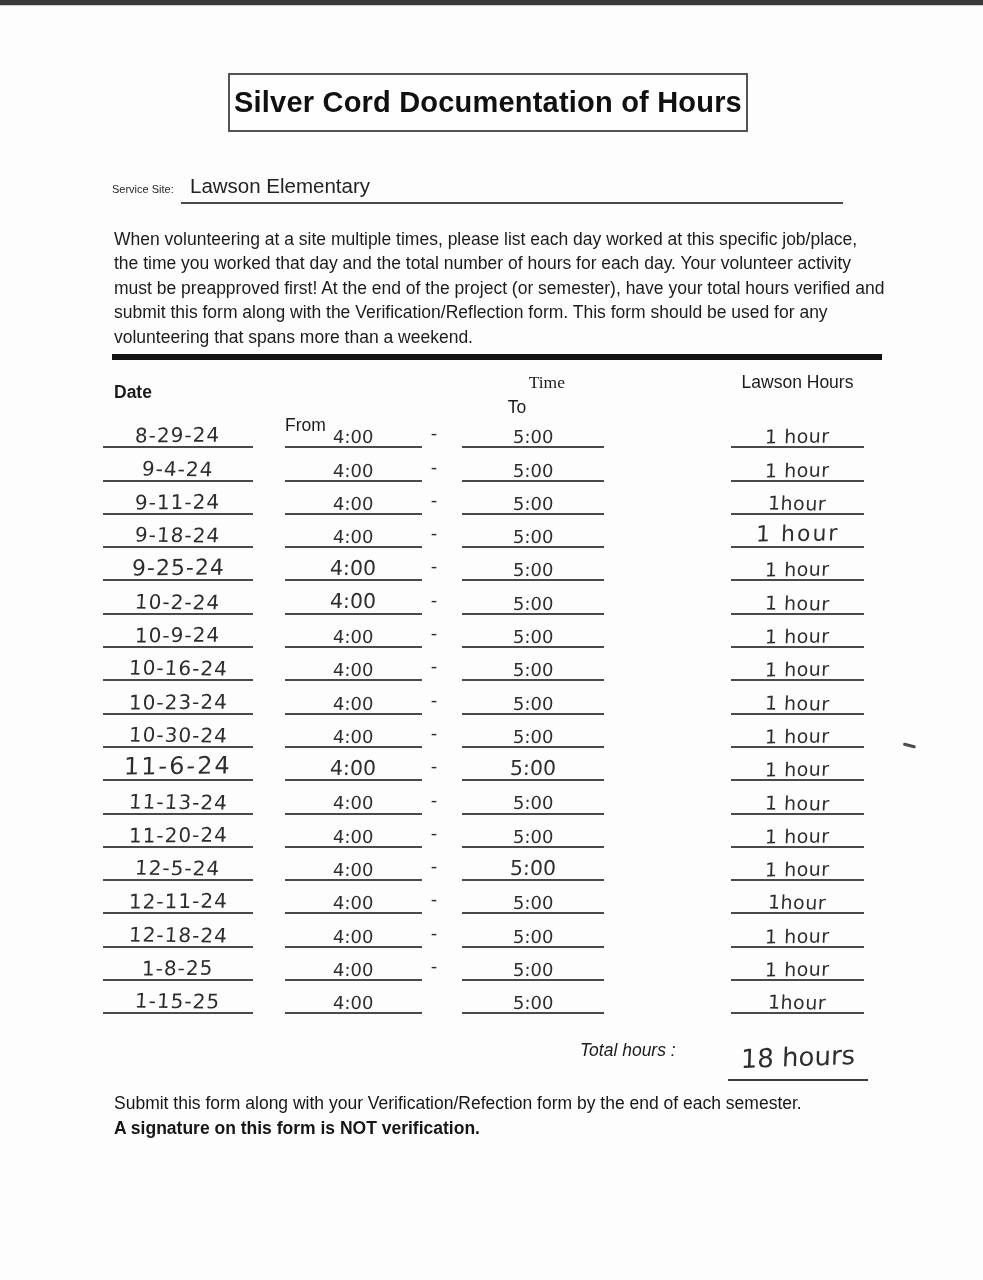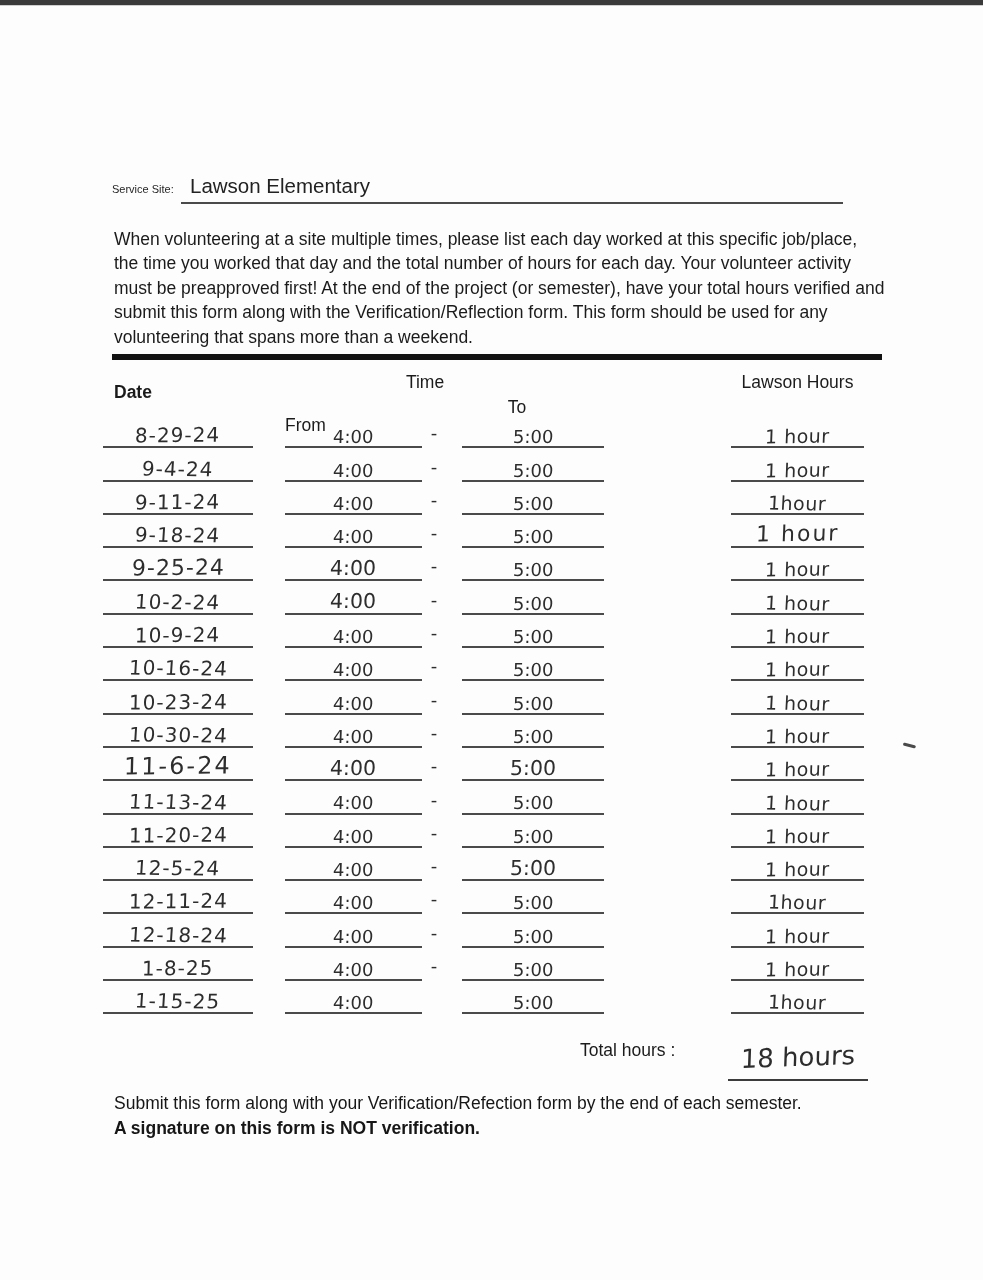--- a/index.html
+++ b/index.html
@@ -30,21 +30,21 @@
   .service-value { position: absolute; left: 190px; top: 174px; font-size: 20.5px; color: #222; }
 
   .instructions {
     position: absolute; left: 114px; top: 227px; width: 772px;
     font-size: 17.5px; line-height: 24.4px; color: #1b1b1b;
   }
   .thick-rule { position: absolute; left: 112px; top: 354px; width: 770px; height: 6px; background: #121212; }
 
   .hdr { position: absolute; font-size: 17.5px; color: #1b1b1b; }
   .hdr-date  { left: 114px; top: 382px; font-weight: bold; }
-  .hdr-time  { left: 285px; top: 372px; width: 280px; text-align: center; }
+  .hdr-time  { left: 285px; top: 372px; width: 280px; text-align: right; font-family: Liberation Serif, serif; }
   .hdr-daily { left: 726px; top: 372px; width: 143px; text-align: center; }
   .hdr-from  { left: 285px; top: 415px; width: 137px; text-align: left; }
   .hdr-to    { left: 462px; top: 397px; width: 110px; text-align: center; }
 
   .rows { position: absolute; left: 0; top: 415px; width: 983px; }
   .row  { position: relative; height: 33.3px; }
   .cell {
     position: absolute; bottom: 0; height: 100%;
     display: flex; align-items: flex-end; justify-content: center;
     border-bottom: 2px solid var(--line, #4a4a4a);
@@ -67,21 +67,21 @@
   
   .row:nth-child(2n)  .cell-date  .hw { transform: rotate(0.7deg) skewX(-3deg); }
   .row:nth-child(11)  .cell-date  .hw { font-size: 24px; letter-spacing: 2px; }
   .row:nth-child(5)   .cell-date  .hw { font-size: 22px; }
   .row:nth-child(4)   .cell-hours .hw { font-size: 22px; letter-spacing: 2px; }
   .row:nth-child(5)  .cell-from .hw, .row:nth-child(6)  .cell-from .hw,
   .row:nth-child(11) .cell-from .hw, .row:nth-child(11) .cell-to .hw,
   .row:nth-child(14) .cell-to  .hw { font-size: 20.5px; }
   .row:nth-child(3n) .cell-hours .hw { transform: rotate(1deg) skewX(-2deg); }
 
-  .total-label { position: absolute; left: 580px; top: 1040px; font-size: 17.5px; color: #1b1b1b; }
+  .total-label { position: absolute; left: 580px; top: 1040px; font-size: 17.5px; color: #1b1b1b; font-style: italic; }
   .total-line  { position: absolute; left: 728px; top: 1079px; width: 140px;
                  border-bottom: 2.5px solid #3c3c3c; }
   .total-value {
     position: absolute; left: 726px; top: 1042px; width: 144px; text-align: center;
     font-family: "DejaVu Sans", sans-serif; font-size: 26px; color: var(--handwriting, #2d2d2d);
     transform: rotate(-2deg) skewX(-4deg); white-space: nowrap;
   }
 
   .footer { position: absolute; left: 114px; top: 1091px; width: 768px;
             font-size: 17.5px; line-height: 25px; color: #161616; }
@@ -92,20 +92,23 @@
     background: #4a4a4a; transform: rotate(14deg); border-radius: 2px;
   }
 </style>
 </head>
 <body>
 
 <div id="page">
 
   <div class="scan-top"></div>
 
+  <div class="title-box">
+    <span class="title-text">Silver Cord Documentation of Hours</span>
+  </div>
 
   <span class="service-label">Service Site:</span>
   <div class="service-line"></div>
   <span class="service-value">Lawson Elementary</span>
 
   <div class="instructions">When volunteering at a site multiple times, please list each day worked at this specific job/place, the time you worked that day and the total number of hours for each day. Your volunteer activity must be preapproved first!  At the end of the project (or semester), have your total hours verified and submit this form along with the Verification/Reflection form.  This form should be used for any volunteering that spans more than a weekend.</div>
 
   <div class="thick-rule"></div>
 
   <span class="hdr hdr-date">Date</span>

